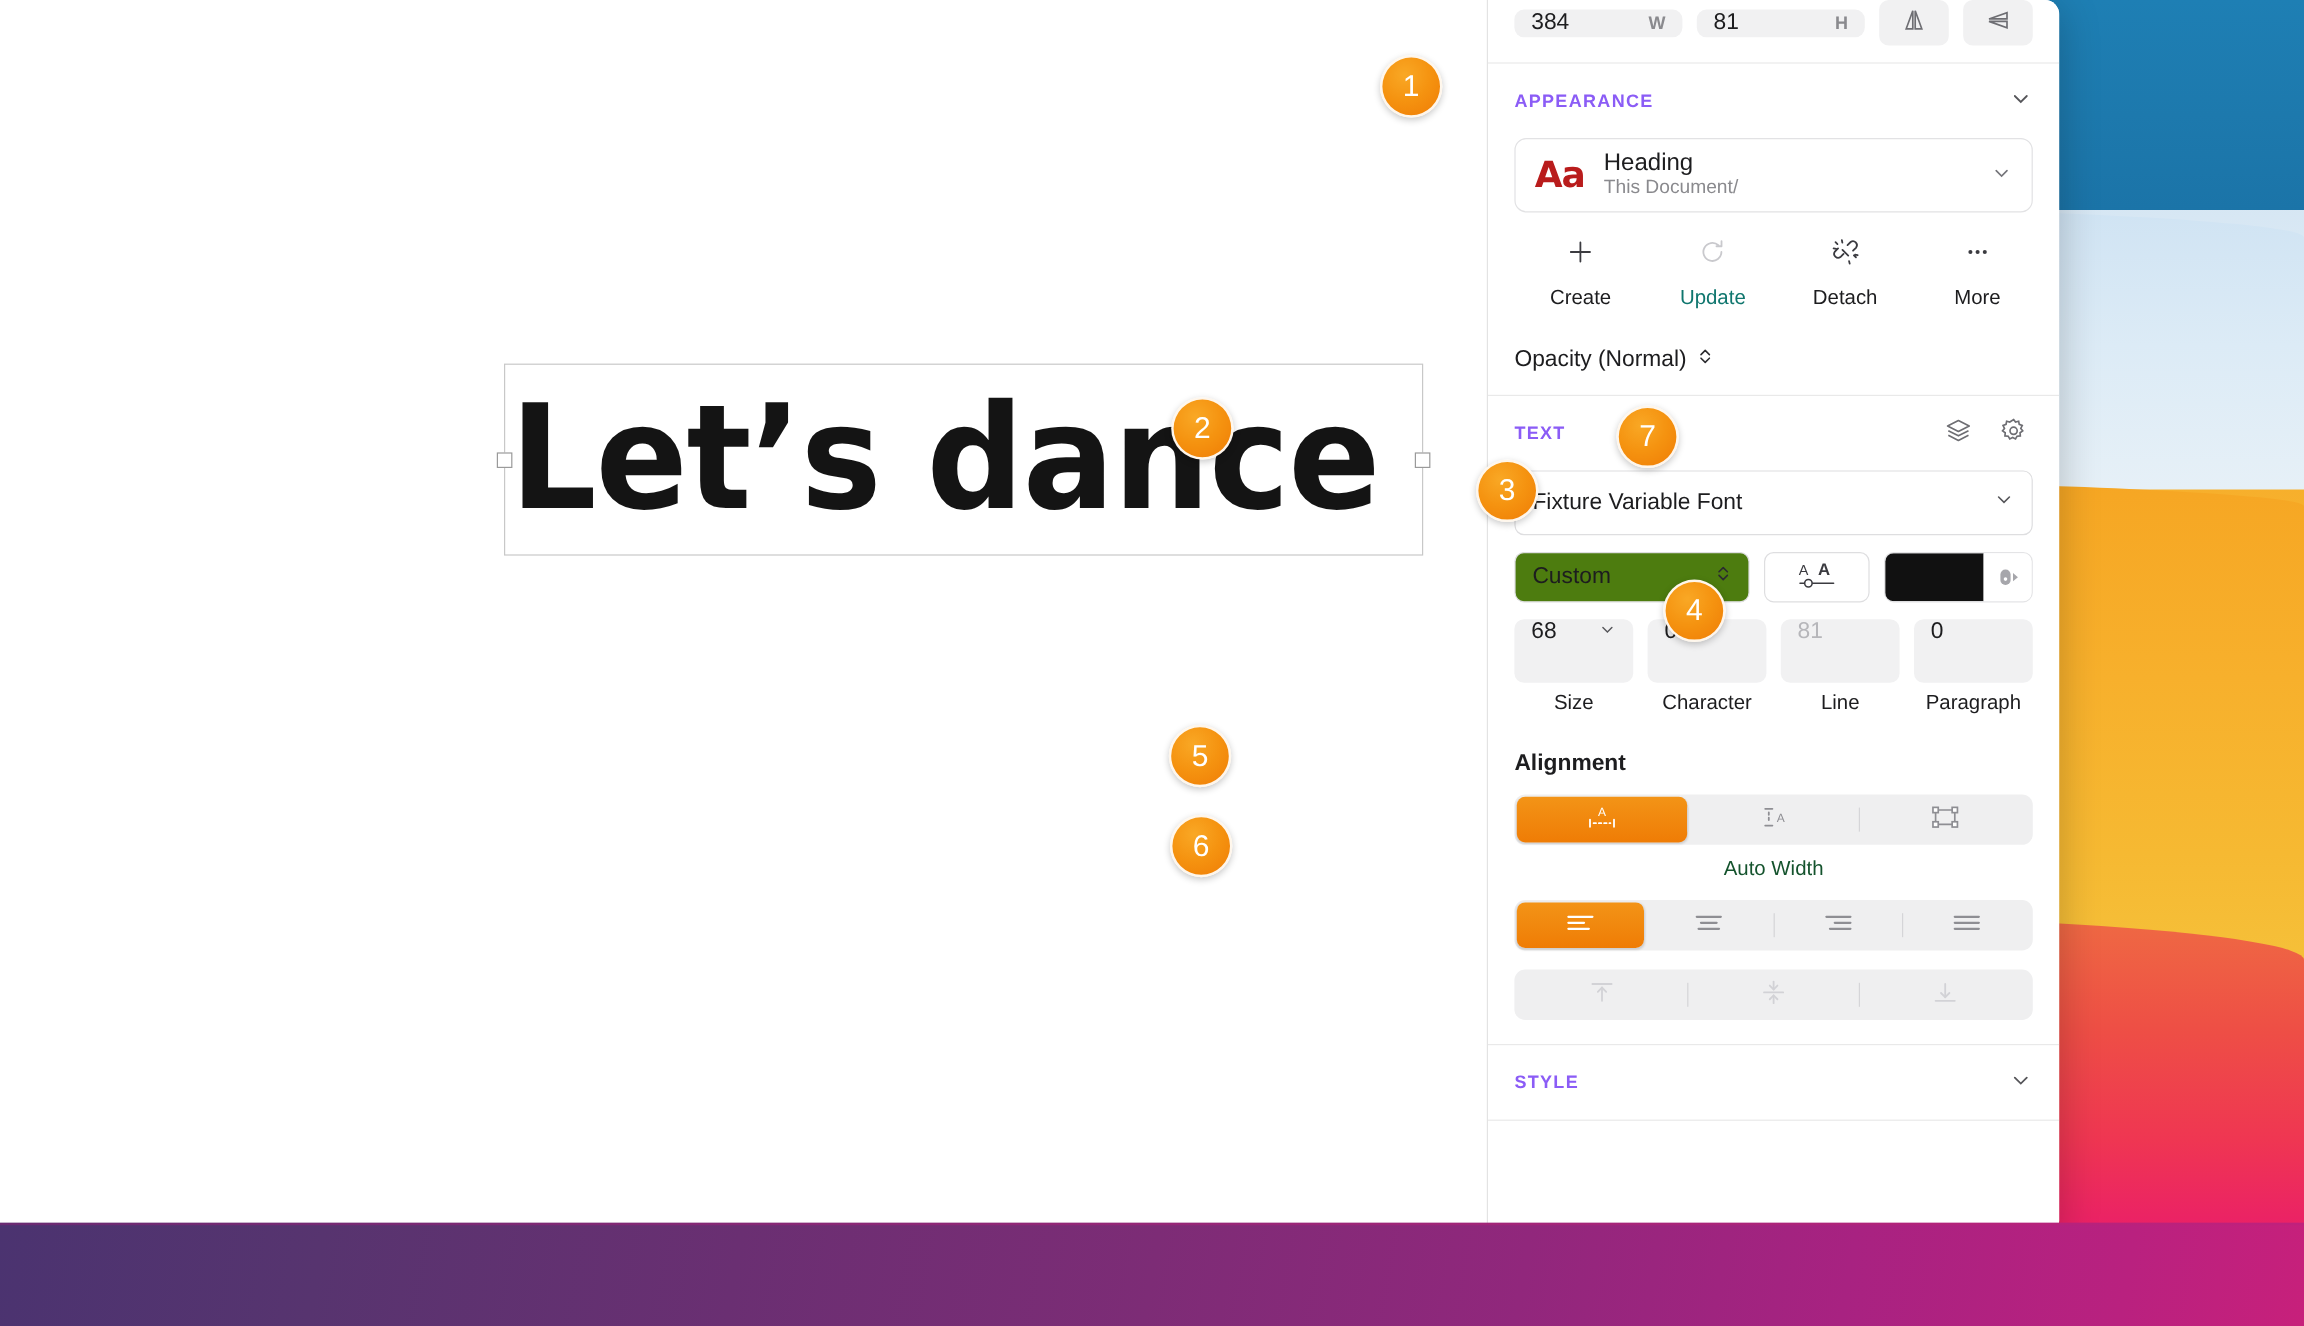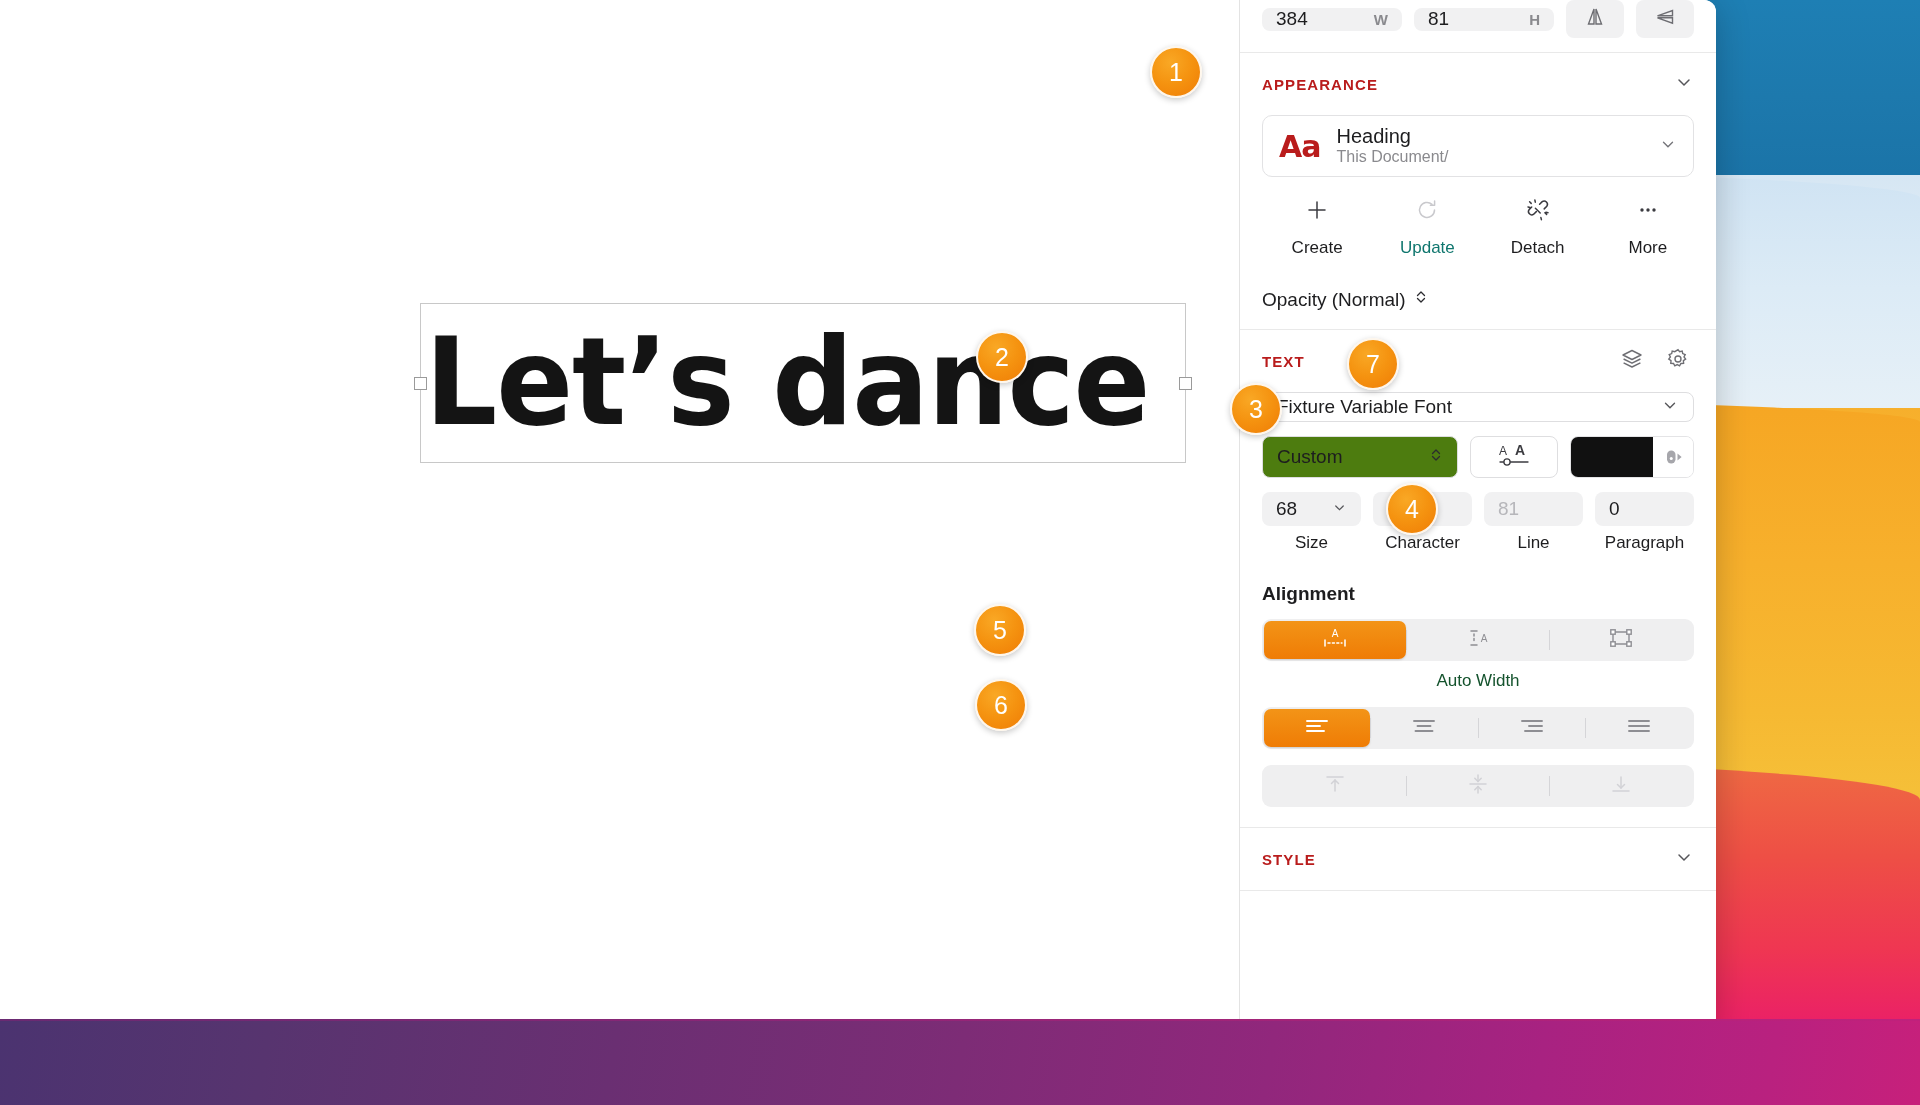--- a/index.html
+++ b/index.html
@@ -125,21 +125,21 @@
   }
 
   
   .sect-head {
     display: flex; align-items: center;
     height: 62px; padding: 0 22px;
     position: relative;
   }
   .sect-title {
     font-size: 15px; letter-spacing: 1.1px;
-    color: #b91c1c; font-weight: 600;
+    color: #8b5cf6; font-weight: 600;
   }
   .sect-head .spacer { flex: 1; }
   .head-icons { display: flex; align-items: center; gap: 22px; margin-right: 4px; }
   .chev { color: #56565a; }
 
   
   .style-card {
     display: flex; align-items: center; gap: 16px;
     margin: 0 22px 6px 22px;
     height: 62px; padding: 0 16px;
@@ -179,21 +179,21 @@
     background: #fff; border: 1px solid #cfcfd2; box-shadow: 0 1px 2px rgba(0,0,0,.18);
   }
   .opacity-val {
     background: #f1f1f2; border-radius: 8px; height: 38px;
     display: flex; align-items: center; justify-content: center;
     min-width: 82px; font-size: 19px;
   }
 
   
   .select-box {
-    margin: 0 22px 14px 22px; height: 30px;
+    margin: 0 22px 14px 22px; height: 54px;
     border: 1px solid #dedee0; border-radius: 8px;
     display: flex; align-items: center; padding: 0 14px;
     font-size: 19px; background: #fff;
   }
   .select-box .spacer { flex: 1; }
 
   #weight-row {
     display: flex; gap: 12px; margin: 0 22px 14px 22px; align-items: center;
   }
   .stepper {
@@ -209,22 +209,22 @@
     width: 124px; height: 42px; border-radius: 8px; overflow: hidden;
     display: flex; border: 1px solid #e4e4e6; background: #fff;
   }
   .swatch { flex: 1; }
   .swatch-tool { width: 40px; display: flex; align-items: center; justify-content: center; background: #fff; }
 
   
   #metrics-row { display: flex; gap: 12px; padding: 0 22px 16px 22px; }
   .metric { flex: 1 1 0; display: flex; flex-direction: column; align-items: center; gap: 7px; }
   .metric .box {
-    width: 100%; height: 34px; background: #f1f1f2; border-radius: 8px;
-    display: flex; align-items: center; padding: 0 14px; font-size: 19px;
+    width: 100%; height: 53px; background: #f1f1f2; border-radius: 8px;
+    display: flex; align-items: flex-start; padding: 0 14px; font-size: 19px;
   }
   .metric .box .spacer { flex: 1; }
   .metric.dim .box { color: #b6b6ba; }
   .metric .cap { font-size: 17px; color: #1d1d1f; }
 
   
   #alignment-block { padding: 14px 22px 20px 22px; }
   .block-title { font-size: 19px; font-weight: 700; color: #1d1d1f; margin-bottom: 14px; }
   .seg {
     display: flex; align-items: center;

